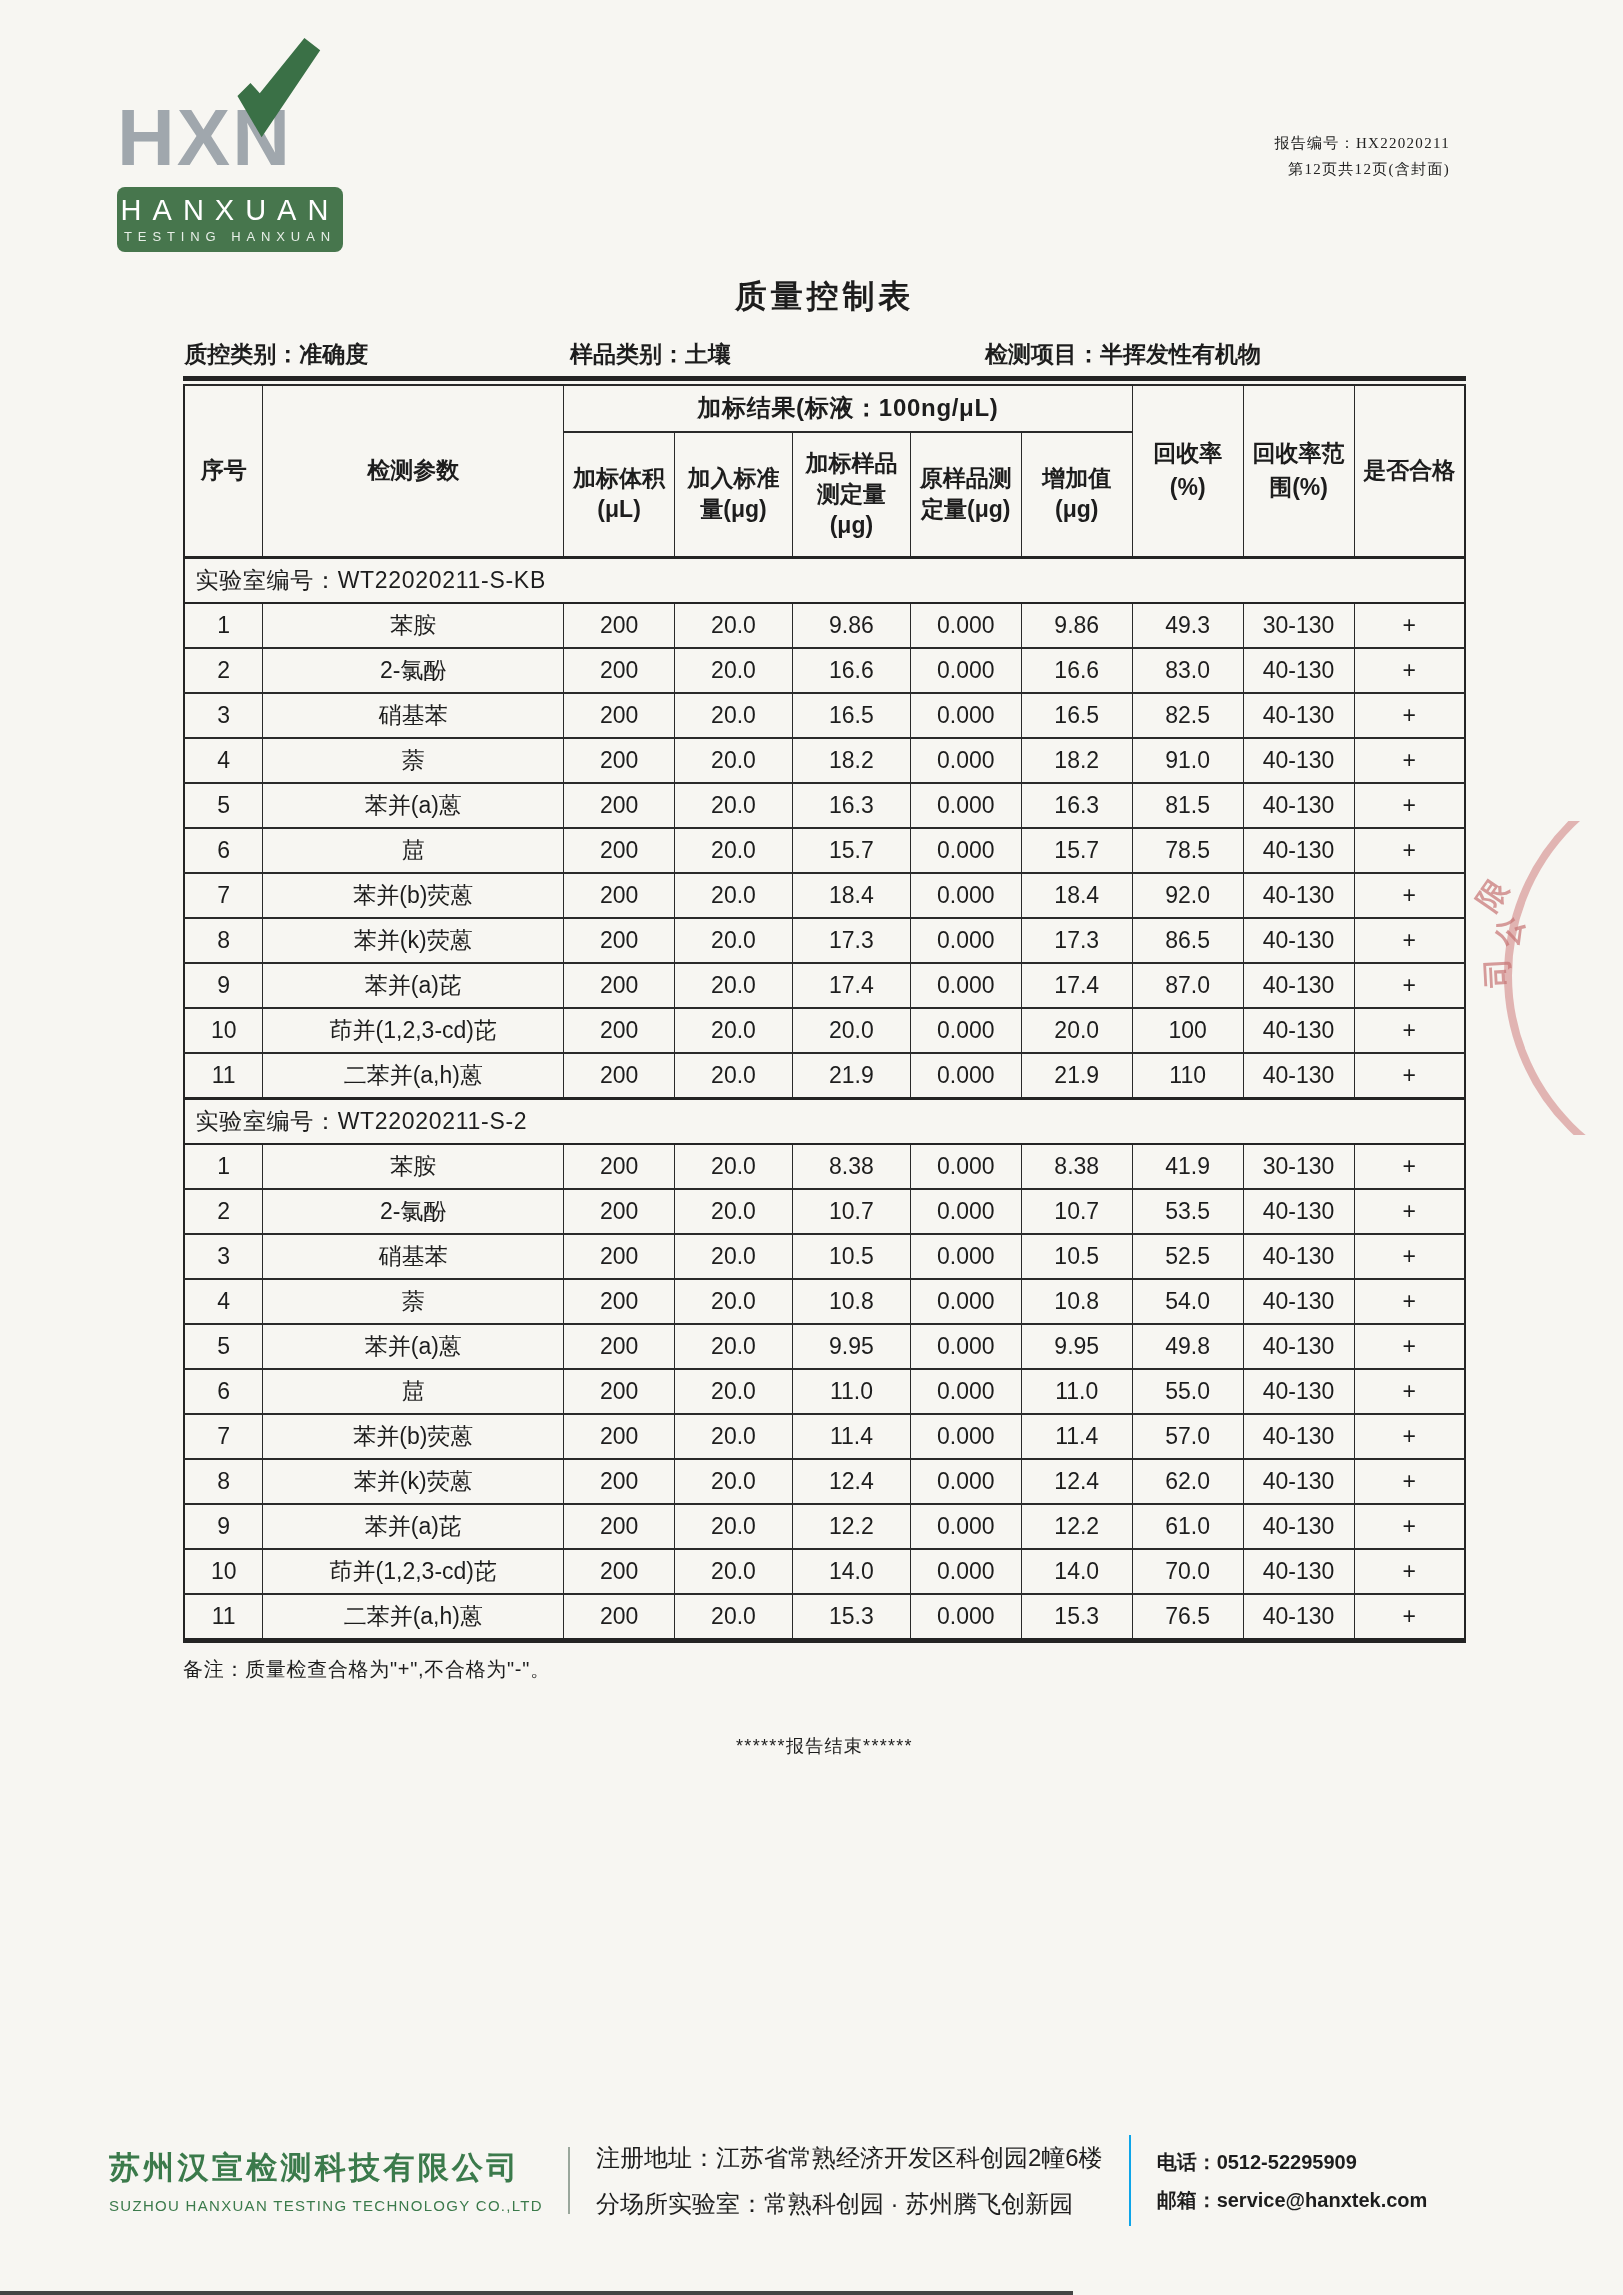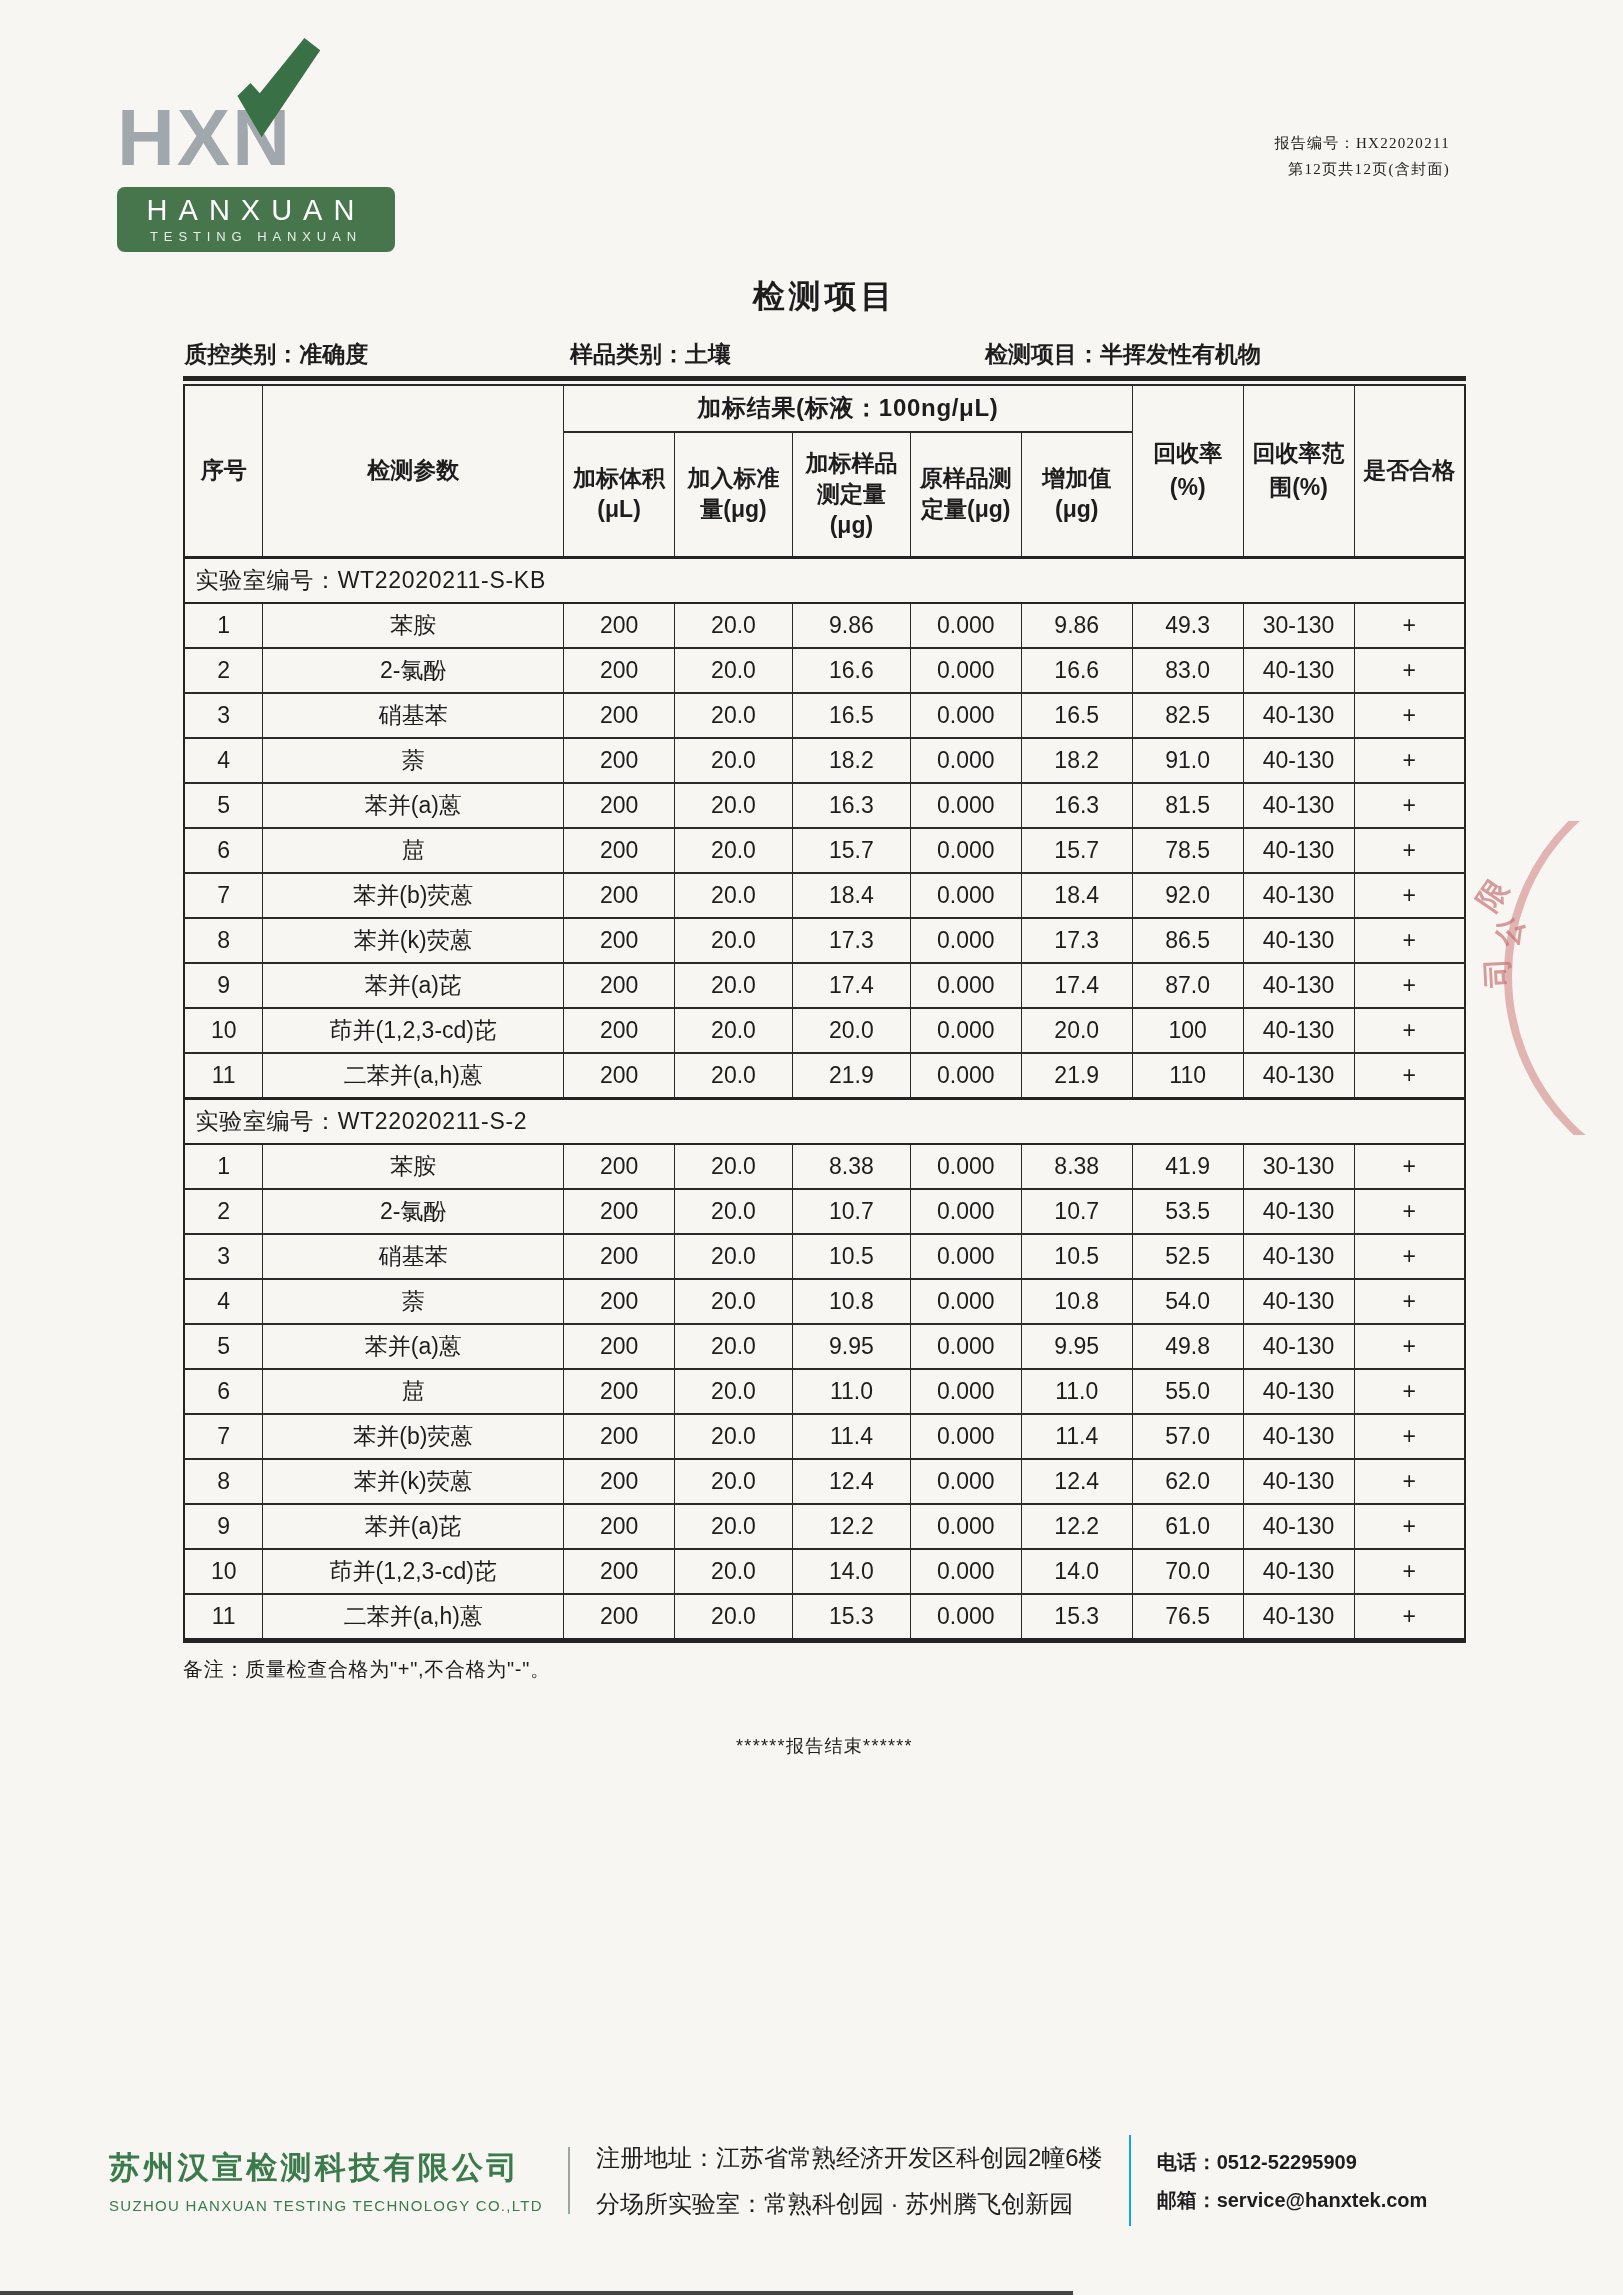--- a/index.html
+++ b/index.html
@@ -7,21 +7,21 @@
     position:relative; width:1623px; height:2295px;
     background:#f7f6f2; overflow:hidden;
     font-family:"Liberation Sans", sans-serif; color:#1d1d1d;
   }
 
   
   .logo { position:absolute; left:117px; top:38px; width:281px; }
   .logo-letters { position:relative; padding-top:60px; 
     font-size:80px; font-weight:bold; color:#a0a7ad; letter-spacing:2px; line-height:1; }
   .logo-check { position:absolute; left:113px; top:0px; width:93px; height:103px; }
-  .logo-banner { margin-top:9.2px; width:278px; background:#47764d; border-radius:7.9px;
+  .logo-banner { margin-top:9.2px; width:226px; background:#47764d; border-radius:7.9px;
     text-align:center; padding:6.5px 0 7.9px 0; }
   .logo-name { color:#fff; font-size:29px; letter-spacing:11px; font-weight:400; }
   .logo-sub { color:#e8efe8; font-size:13px; letter-spacing:5.9px; margin-top:2.6px; }
 
   
   .report-meta { position:absolute; right:173px; top:130px; text-align:right;
     font-family:"Liberation Serif", serif; font-size:15px; line-height:1.75; color:#222;
     letter-spacing:1.3px; }
 
   
@@ -85,21 +85,21 @@
       <div class="logo-sub">TESTING HANXUAN</div>
     </div>
   </div>
 
   <div class="report-meta">
     <div>报告编号：HX22020211</div>
     <div>第12页共12页(含封面)</div>
   </div>
 
   <div class="content">
-    <h1 class="title">检测项目</h1>
+    <h1 class="title">质量控制表</h1>
 
     <div class="meta-row">
       <span class="meta-item meta-qc">质控类别：准确度</span>
       <span class="meta-item meta-sample">样品类别：土壤</span>
       <span class="meta-item meta-test">检测项目：半挥发性有机物</span>
     </div>
 
     <table class="qc">
       <colgroup>
         <col style="width:79px">

